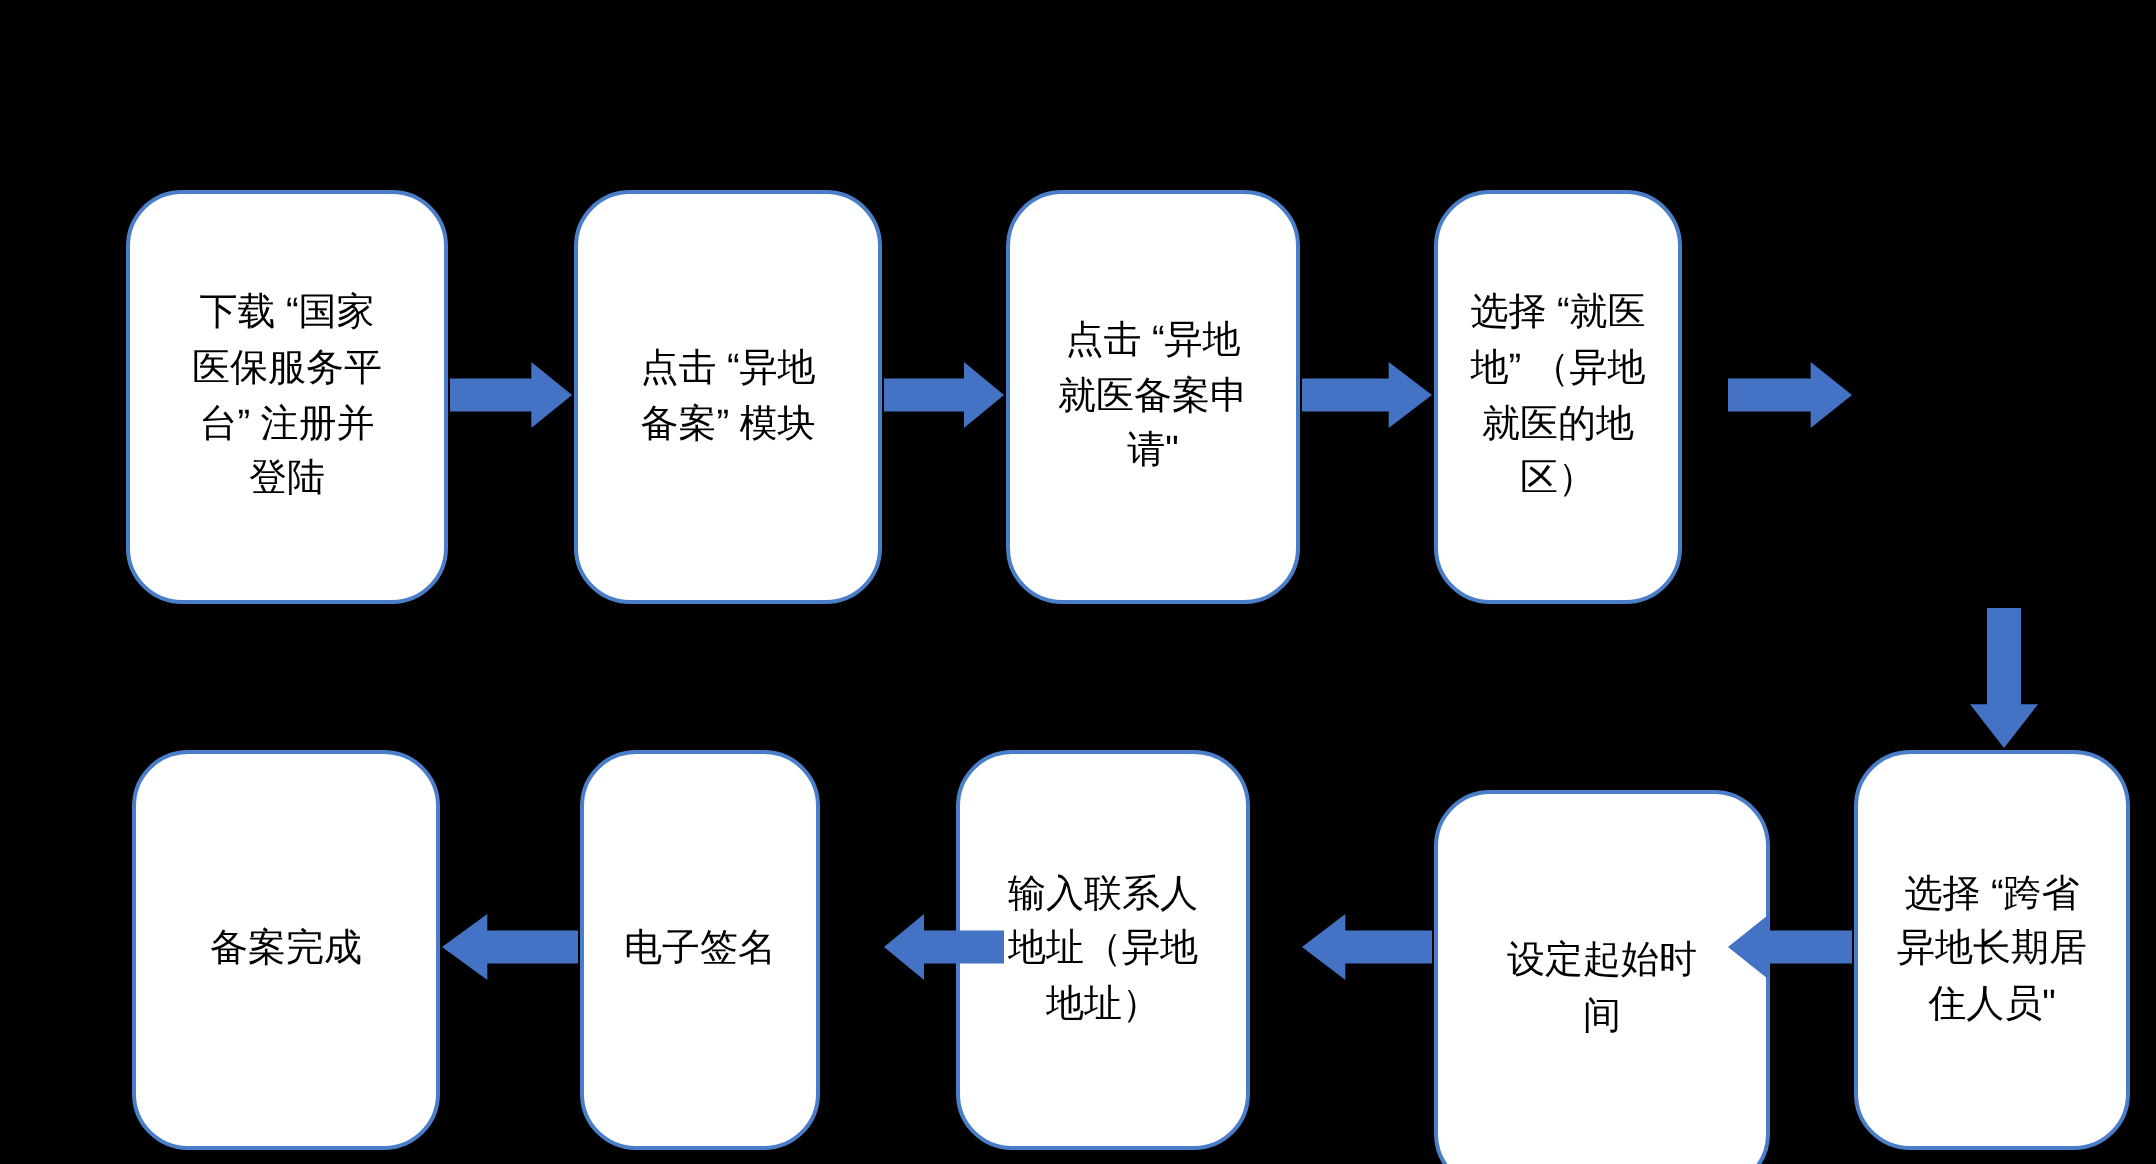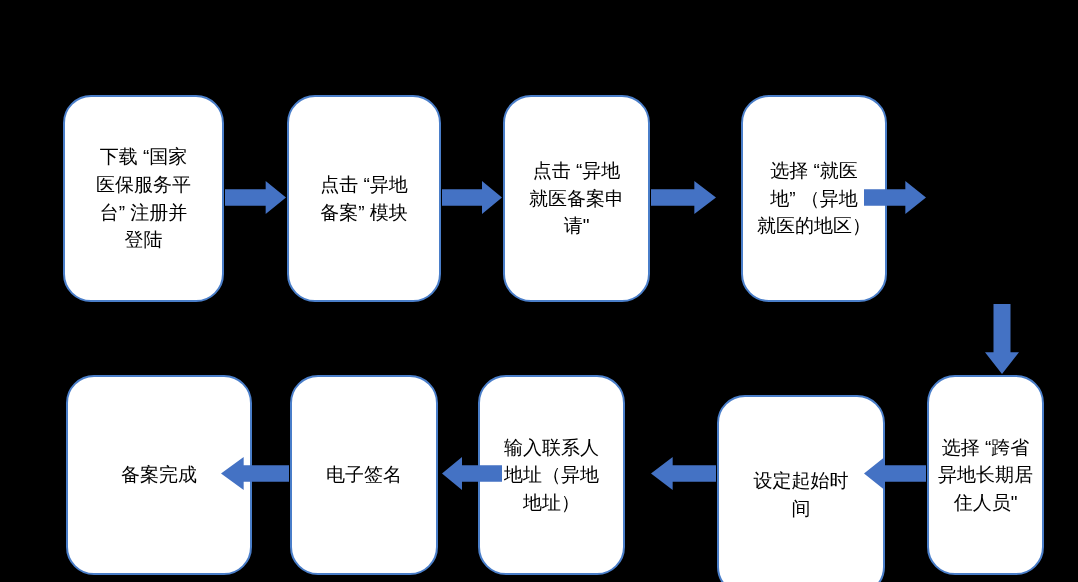--- a/index.html
+++ b/index.html
@@ -39,28 +39,28 @@
   .arrow {
     position: absolute;
     display: block;
   }
   .arrow svg { display: block; width: 100%; height: 100%; }
   .arrow polygon { fill: #4472c4; }
   
   .n1  { left: 63px;  width: 161px; }
   .n2  { left: 287px; width: 154px; }
   .n3  { left: 503px; width: 147px; }
-  .n4  { left: 741px; width: 146px; }
+  .n4  { left: 717px; width: 124px; }
   .n5  { left: 927px; width: 148px; }
   
-  .n6  { left: 927px; width: 117px; }
+  .n6  { left: 927px; width: 138px; }
   .n7  { left: 717px; width: 168px; margin-top: 20px; }
   .n8  { left: 478px; width: 147px; }
-  .n9  { left: 290px; width: 148px; }
-  .n10 { left: 66px;  width: 186px; }
+  .n9  { left: 290px; width: 120px; }
+  .n10 { left: 66px;  width: 154px; }
   
   .a1 { left: 225px; top: 181px; width: 61px; height: 33px; }
   .a2 { left: 442px; top: 181px; width: 60px; height: 33px; }
   .a3 { left: 651px; top: 181px; width: 65px; height: 33px; }
   .a4 { left: 864px; top: 181px; width: 62px; height: 33px; }
   
   .a5 { left: 985px; top: 304px; width: 34px; height: 70px; }
   
   .a6 { left: 864px; top: 457px; width: 62px; height: 33px; }
   .a7 { left: 651px; top: 457px; width: 65px; height: 33px; }

